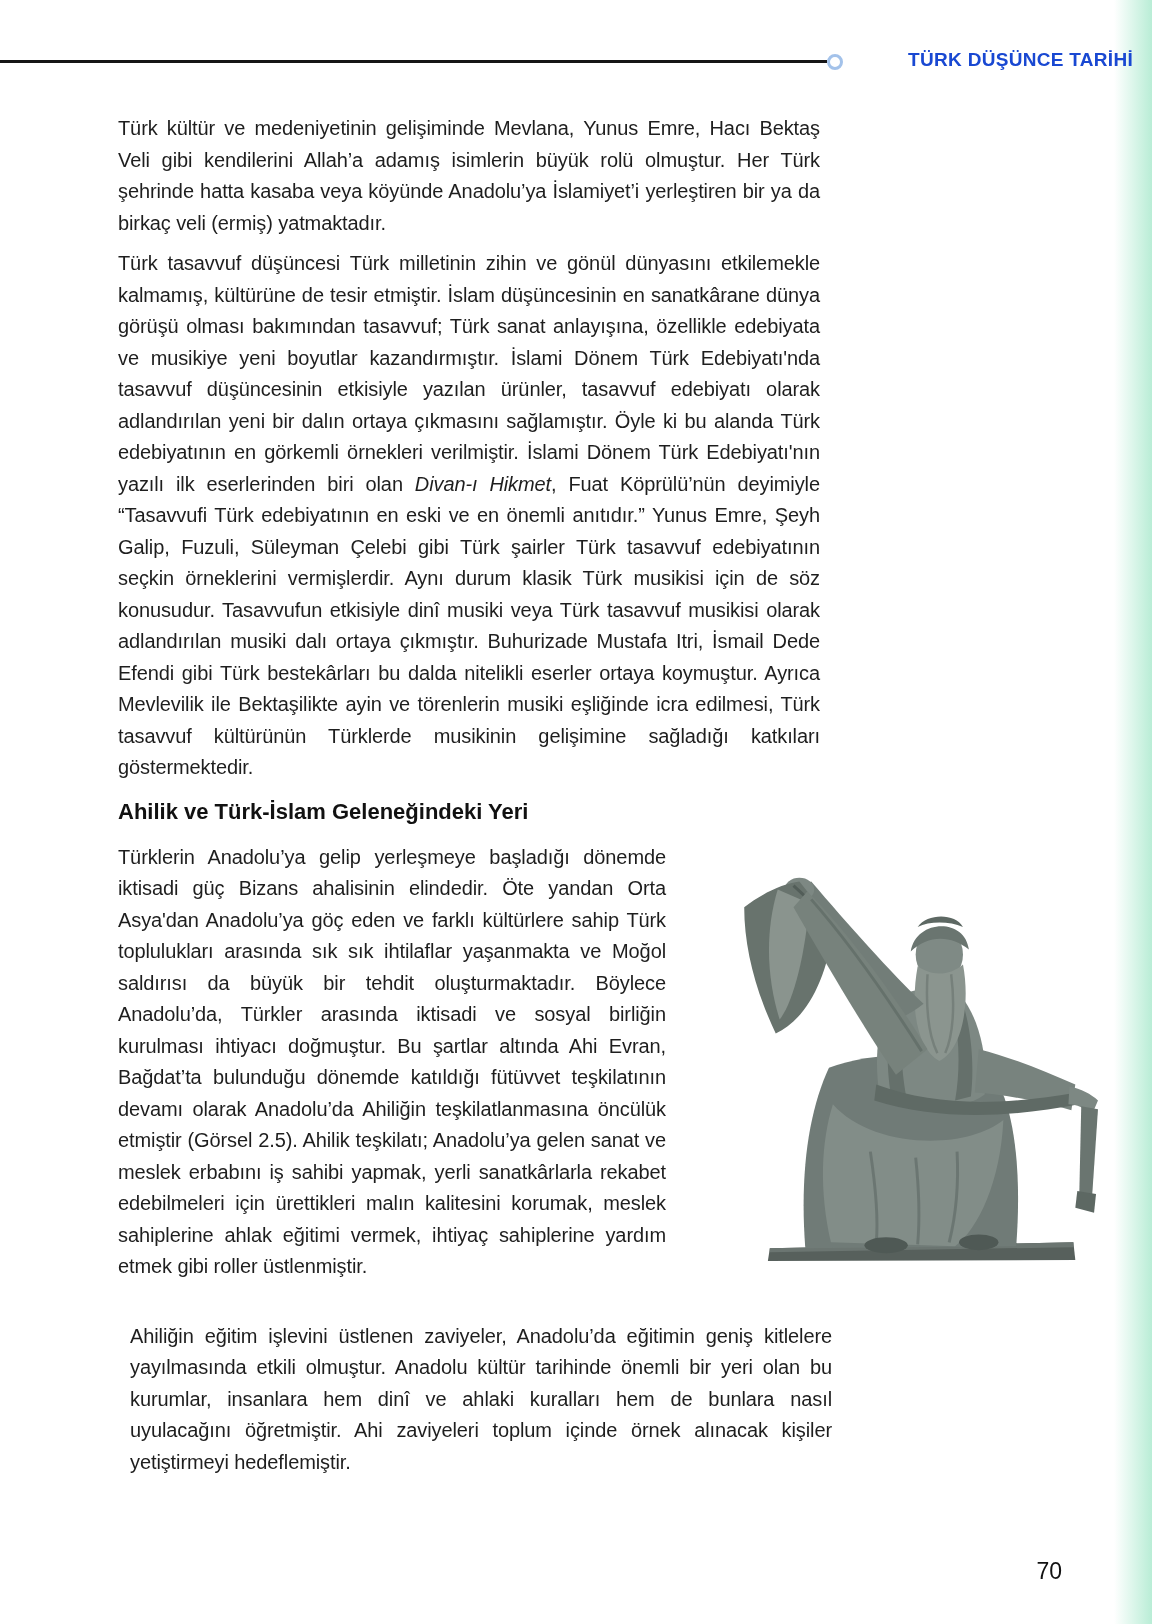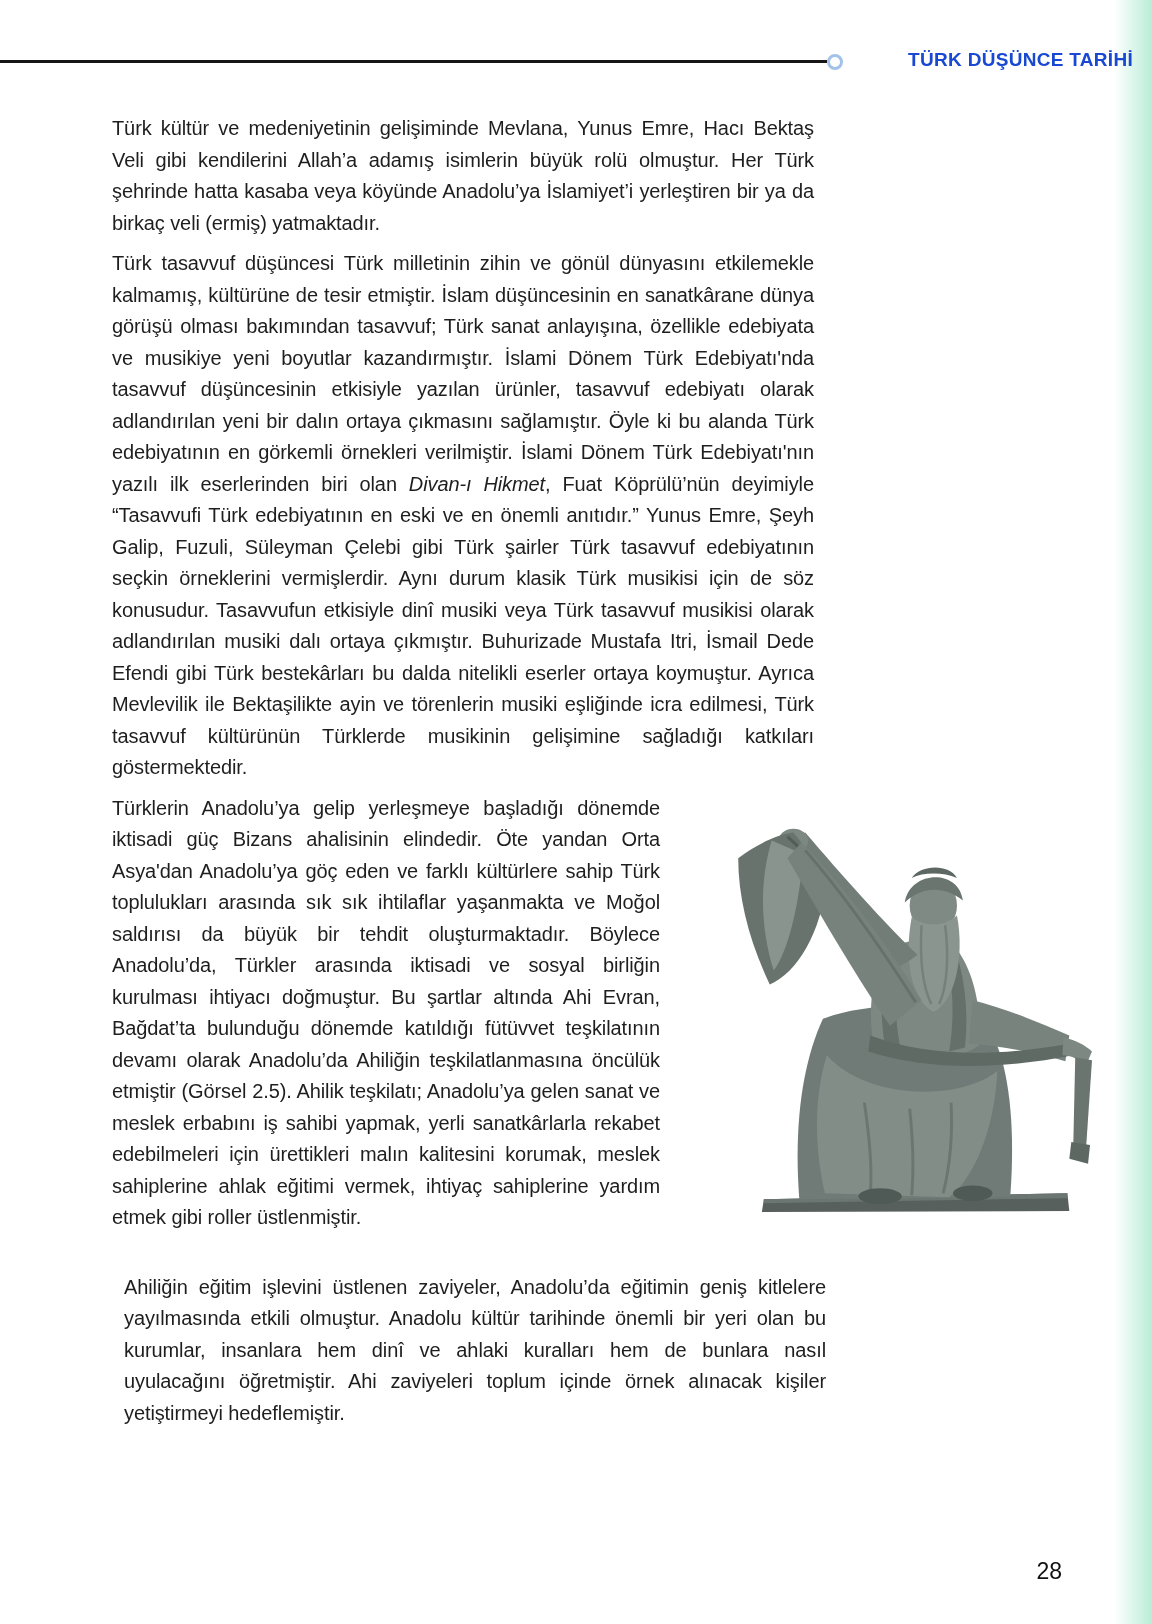--- a/index.html
+++ b/index.html
@@ -32,21 +32,21 @@
   .header-title {
     position:absolute; top:49px; right:19px;
     margin:0;
     font-size:19px; font-weight:bold;
     letter-spacing:0.3px;
     color:#1948d2;
     white-space:nowrap;
   }
   
   .content {
-    position:absolute; left:112px; top:113px;
+    position:absolute; left:118px; top:113px;
     width:992px;
   }
   p.body {
     width:702px;
     margin:0 0 9px 0;
     font-size:20px;
     line-height:31.5px;
     letter-spacing:-0.1px;
     text-align:justify;
   }
@@ -103,20 +103,21 @@
     <span class="header-ring"></span>
     <h1 class="header-title">TÜRK DÜŞÜNCE TARİHİ</h1>
   </header>
 
   <main class="content">
 
     <p class="body">Türk kültür ve medeniyetinin gelişiminde Mevlana, Yunus Emre, Hacı Bektaş Veli gibi kendilerini Allah’a adamış isimlerin büyük rolü olmuştur. Her Türk şehrinde hatta kasaba veya köyünde Anadolu’ya İslamiyet’i yerleştiren bir ya da birkaç veli (ermiş) yatmaktadır.</p>
 
     <p class="body"><span>Türk tasavvuf düşüncesi Türk milletinin zihin ve gönül dünyasını etkilemekle kalmamış, kültürüne de tesir etmiştir. İslam düşüncesinin en sanatkârane dünya görüşü olması bakımından tasavvuf; Türk sanat anlayışına, özellikle edebiyata ve musikiye yeni boyutlar kazandırmıştır. İslami Dönem Türk Edebiyatı'nda tasavvuf düşüncesinin etkisiyle yazılan ürünler, tasavvuf edebiyatı olarak adlandırılan yeni bir dalın ortaya çıkmasını sağlamıştır. Öyle ki bu alanda Türk edebiyatının en görkemli örnekleri verilmiştir. İslami Dönem Türk Edebiyatı'nın yazılı ilk eserlerinden biri olan </span><em class="book-title">Divan-ı Hikmet</em><span>, Fuat Köprülü’nün deyimiyle “Tasavvufi Türk edebiyatının en eski ve en önemli anıtıdır.” Yunus Emre, Şeyh Galip, Fuzuli, Süleyman Çelebi gibi Türk şairler Türk tasavvuf edebiyatının seçkin örneklerini vermişlerdir. Aynı durum klasik Türk musikisi için de söz konusudur. Tasavvufun etkisiyle dinî musiki veya Türk tasavvuf musikisi olarak adlandırılan musiki dalı ortaya çıkmıştır. Buhurizade Mustafa Itri, İsmail Dede Efendi gibi Türk bestekârları bu dalda nitelikli eserler ortaya koymuştur. Ayrıca Mevlevilik ile Bektaşilikte ayin ve törenlerin musiki eşliğinde icra edilmesi, Türk tasavvuf kültürünün Türklerde musikinin gelişimine sağladığı katkıları göstermektedir.</span></p>
 
+    <h2 class="section-heading">Ahilik ve Türk-İslam Geleneğindeki Yeri</h2>
 
     <div class="figure-row">
       <p class="body narrow">Türklerin Anadolu’ya gelip yerleşmeye başladığı dönemde iktisadi güç Bizans ahalisinin elindedir. Öte yandan Orta Asya'dan Anadolu’ya göç eden ve farklı kültürlere sahip Türk toplulukları arasında sık sık ihtilaflar yaşanmakta ve Moğol saldırısı da büyük bir tehdit oluşturmaktadır. Böylece Anadolu’da, Türkler arasında iktisadi ve sosyal birliğin kurulması ihtiyacı doğmuştur. Bu şartlar altında Ahi Evran, Bağdat’ta bulunduğu dönemde katıldığı fütüvvet teşkilatının devamı olarak Anadolu’da Ahiliğin teşkilatlanmasına öncülük etmiştir (Görsel 2.5). Ahilik teşkilatı; Anadolu’ya gelen sanat ve meslek erbabını iş sahibi yapmak, yerli sanatkârlarla rekabet edebilmeleri için ürettikleri malın kalitesini korumak, meslek sahiplerine ahlak eğitimi vermek, ihtiyaç sahiplerine yardım etmek gibi roller üstlenmiştir.</p>
 
       <figure class="statue-figure">
         <svg class="statue-svg" viewBox="0 0 428 412" xmlns="http://www.w3.org/2000/svg" role="img">
 
           <path d="M88,398 L396,392 L398,410 L86,411 Z" fill="#57605c"></path>
           <path d="M88,398 L396,392 L396,397 L88,402 Z" fill="#6b7571"></path>
 
@@ -160,16 +161,16 @@
           <ellipse cx="300" cy="392" rx="20" ry="8" fill="#4f5955"></ellipse>
         </svg>
       </figure>
     </div>
 
     <p class="body last">Ahiliğin eğitim işlevini üstlenen zaviyeler, Anadolu’da eğitimin geniş kitlelere yayılmasında etkili olmuştur. Anadolu kültür tarihinde önemli bir yeri olan bu kurumlar, insanlara hem dinî ve ahlaki kuralları hem de bunlara nasıl uyulacağını öğretmiştir. Ahi zaviyeleri toplum içinde örnek alınacak kişiler yetiştirmeyi hedeflemiştir.</p>
 
   </main>
 
   <footer>
-    <span class="page-number">28</span>
+    <span class="page-number">70</span>
   </footer>
 
 </div>
 
 </body></html>

